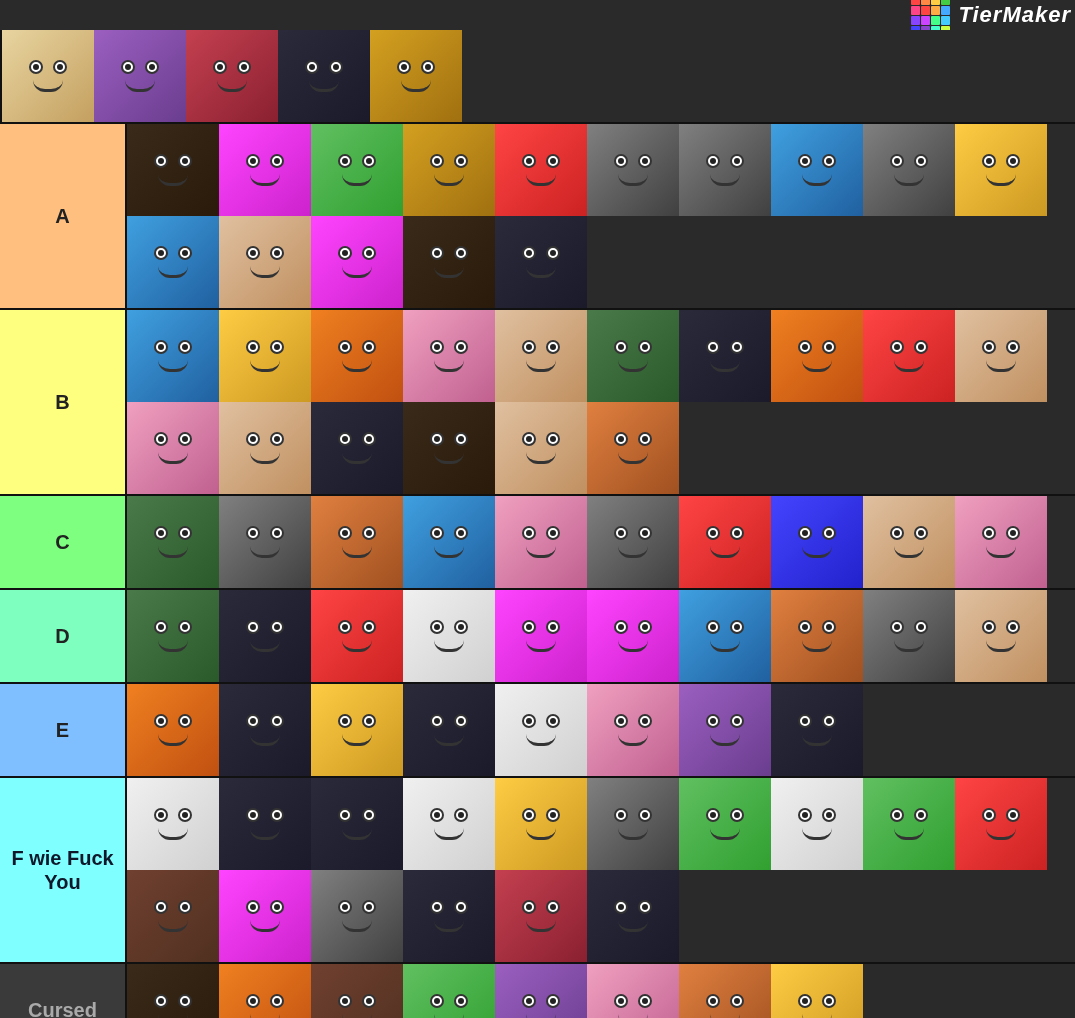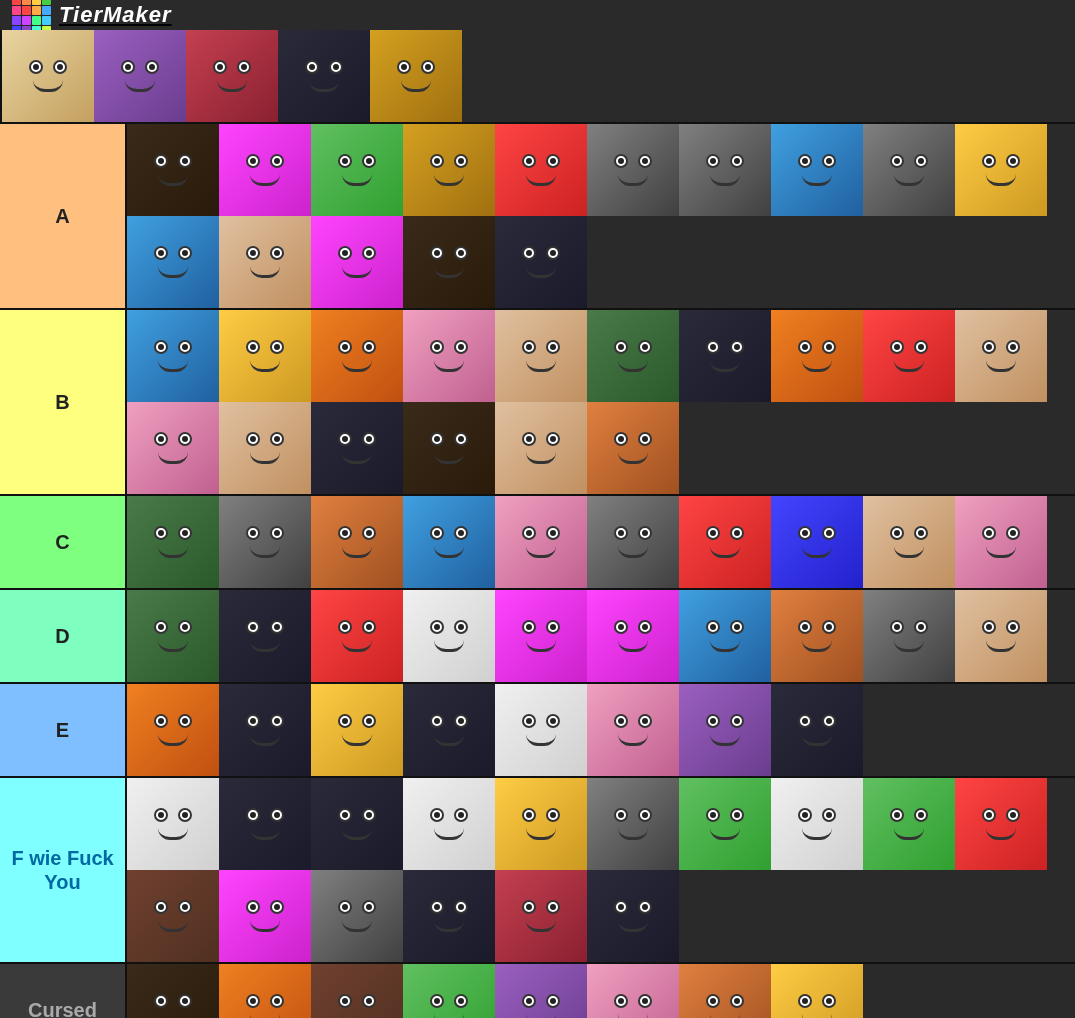--- a/index.html
+++ b/index.html
@@ -7,24 +7,23 @@
       background: #1a1a1a;
       font-family: Arial, sans-serif;
       width: 1075px;
       min-height: 1018px;
     }
 
     .header {
       background: #2a2a2a;
       display: flex;
       align-items: center;
-      justify-content: flex-start;
-      padding: 6px 12px;
+      justify-content: flex-end;
+      padding: 6px 4px;
       height: 30px;
-      text-decoration: underline;
     }
 
     .tiermaker-logo {
       display: flex;
       align-items: center;
       gap: 8px;
     }
 
     .logo-title {
       font-size: 22px;
@@ -773,21 +772,21 @@
               <div class="char-eyes">
                 <div class="char-eye"></div>
                 <div class="char-eye"></div>
               </div>
               <div class="char-mouth"></div>
             </div>
           </div>
         </div>
       </div>
       <div class="tier-row">
-        <div class="tier-label" style="background: rgb(127, 255, 255); color: #0369a1;">
+        <div class="tier-label" style="background: rgb(127, 255, 255); color: #0f172a;">
           <span class="tier-label-text">F wie Fuck
 You</span>
         </div>
         <div class="tier-items">
           <div class="char" style="background: linear-gradient(135deg, rgb(240, 240, 240), rgb(208, 208, 208));">
             <div class="char-face">
               <div class="char-eyes">
                 <div class="char-eye"></div>
                 <div class="char-eye"></div>
               </div>

